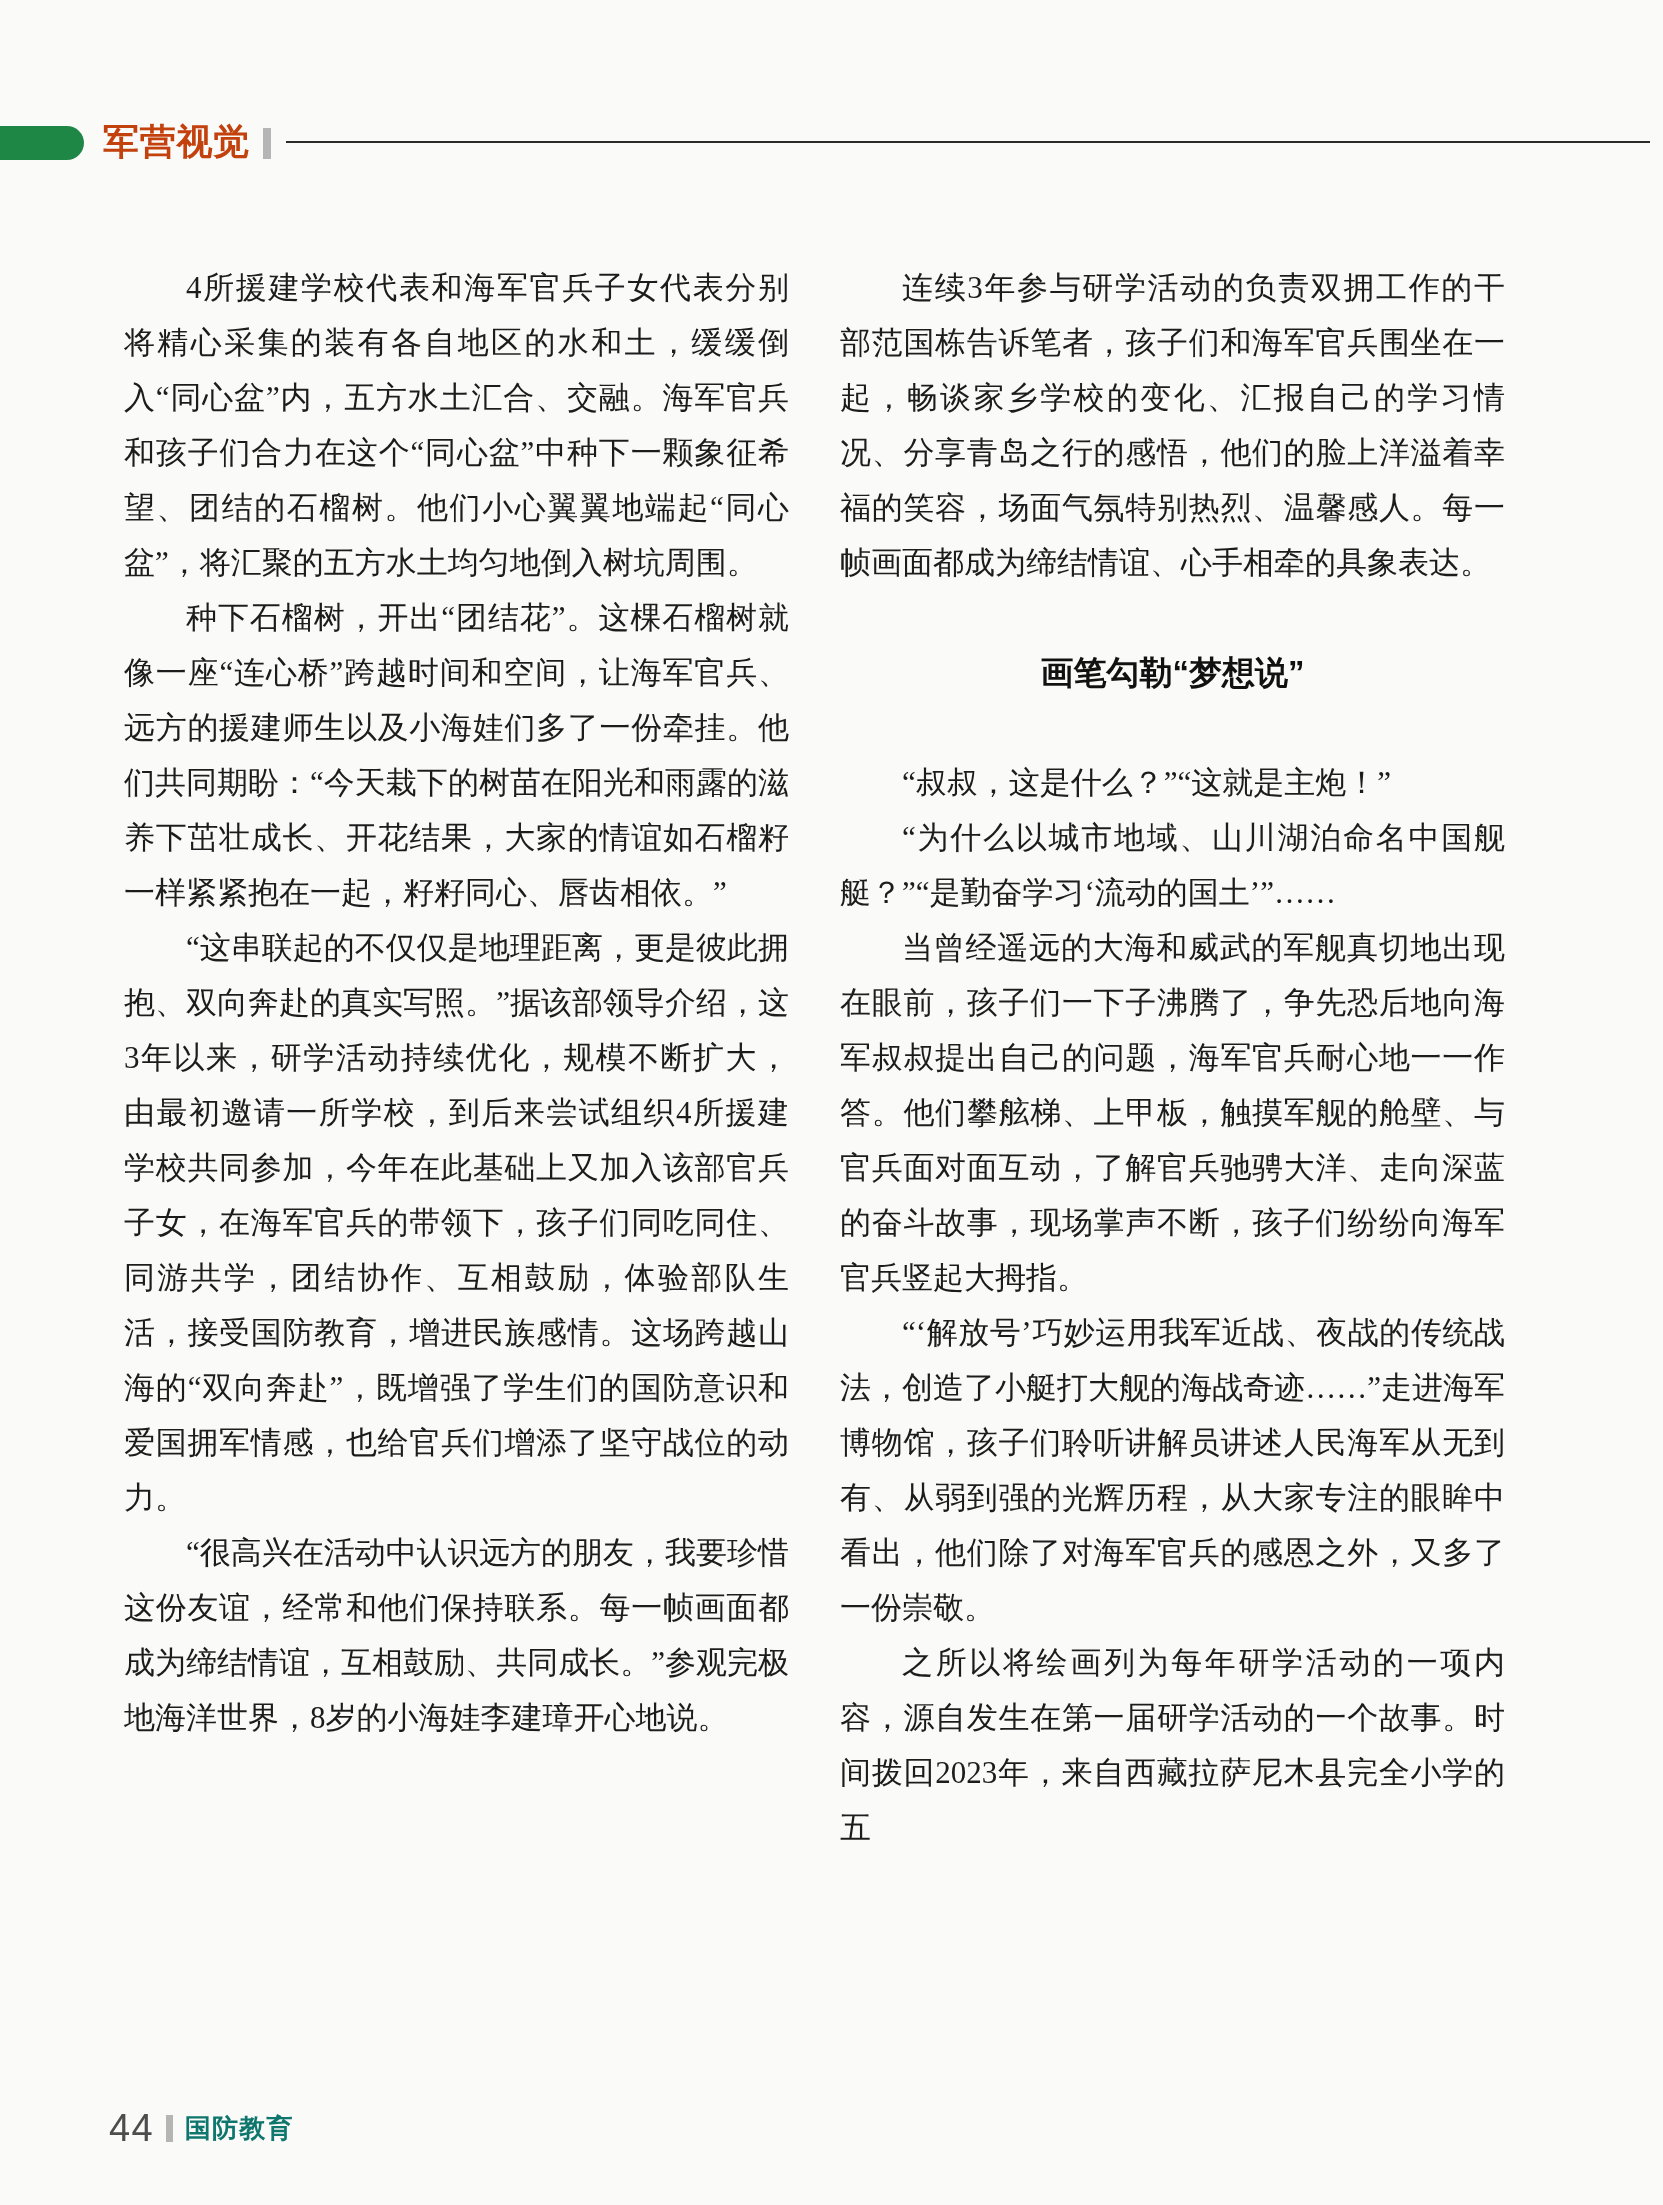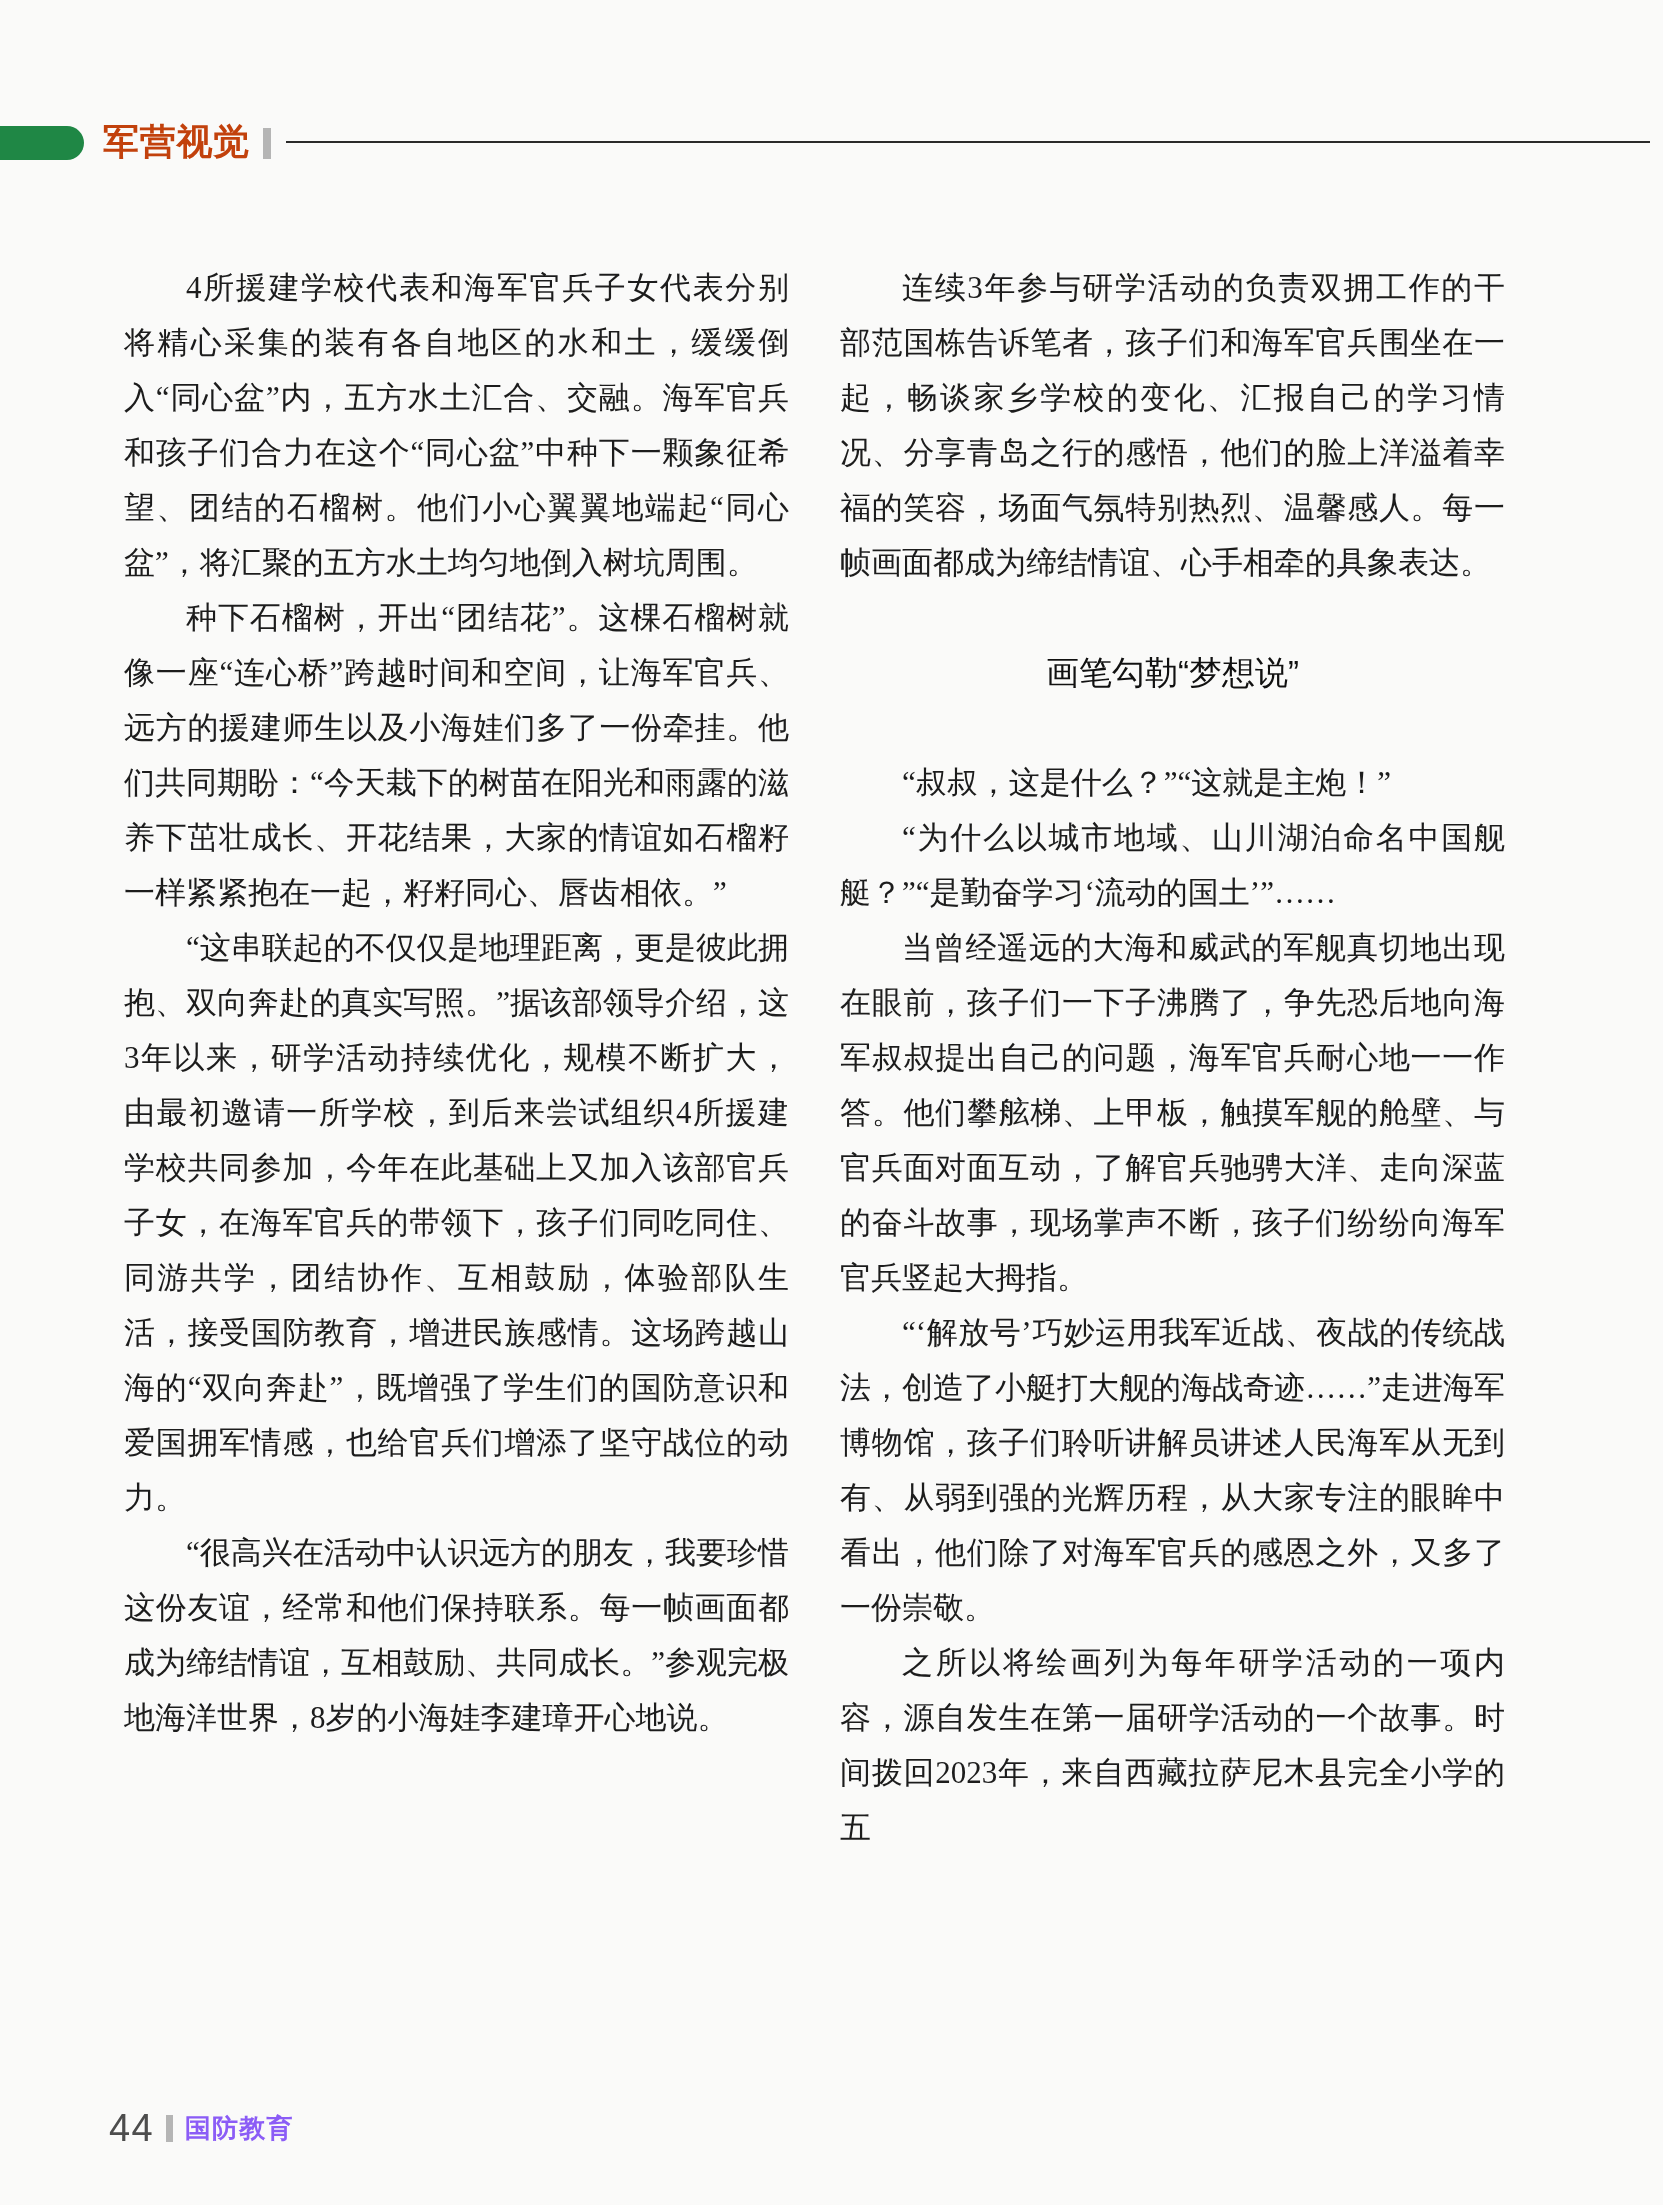--- a/index.html
+++ b/index.html
@@ -51,40 +51,40 @@
   .col-left{left:124px;}
   .col-right{left:840px;}
   .column p{
     margin:0;padding:0;text-indent:2em;
     
     text-justify:inter-ideograph;
   }
   .subheading{
     margin:55px 0;
     font-family:"Liberation Sans","DejaVu Sans",sans-serif;
-    font-weight:normal;font-size:33px;line-height:55px;
+    font-weight:bold;font-size:33px;line-height:55px;
     text-align:center;text-indent:0;color:#111;
     white-space:nowrap;
   }
 
   
   .footer{
     position:absolute;left:109px;top:2114px;
     font-family:"Liberation Sans","DejaVu Sans",sans-serif;
     color:var(--footer_gray);
     display:flex;align-items:center;
   }
   .footer .page-num{font-size:38px;line-height:29px;letter-spacing:1.3px;text-align:right;}
   .footer .footer-bar{
     display:inline-block;width:7.2px;height:27.5px;
     background:var(--bar_gray);margin:0 11.8px 0 11.8px;
   }
   .footer .mag-title{
     font-size:26px;line-height:29px;font-weight:bold;
-    letter-spacing:1.3px;color:#8b5cf6;
+    letter-spacing:1.3px;color:#0f766e;
   }
 </style>
 </head>
 <body>
 
 <div class="page">
 
   <div class="accent-pill"></div>
   <div class="section-label">军营视觉</div>
   <div class="masthead-bar"></div>

